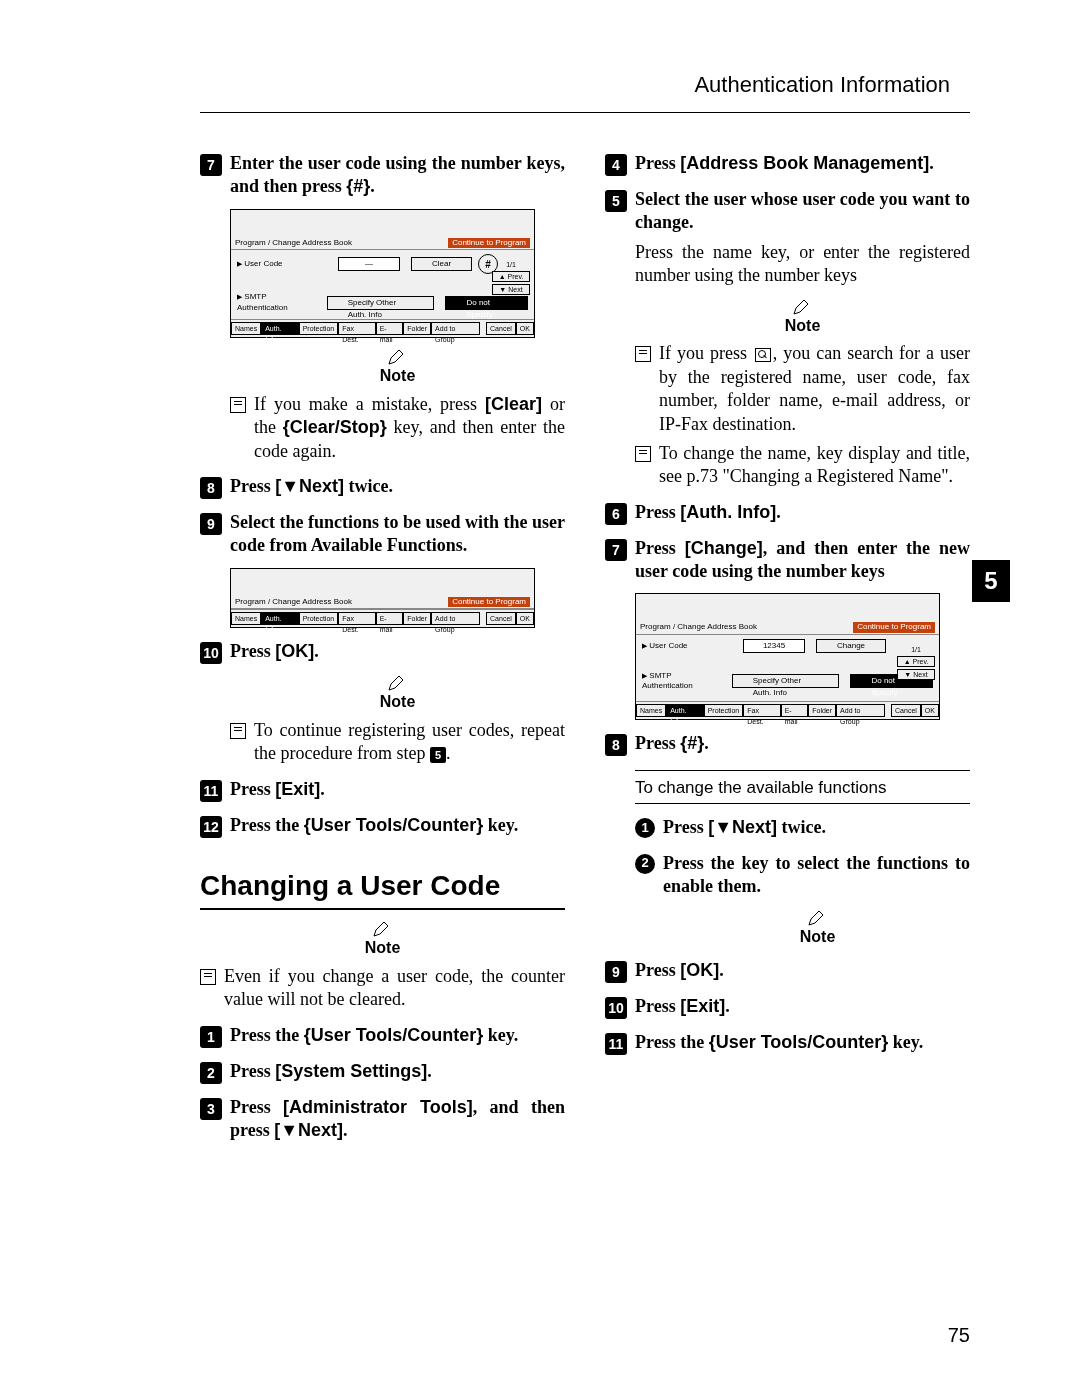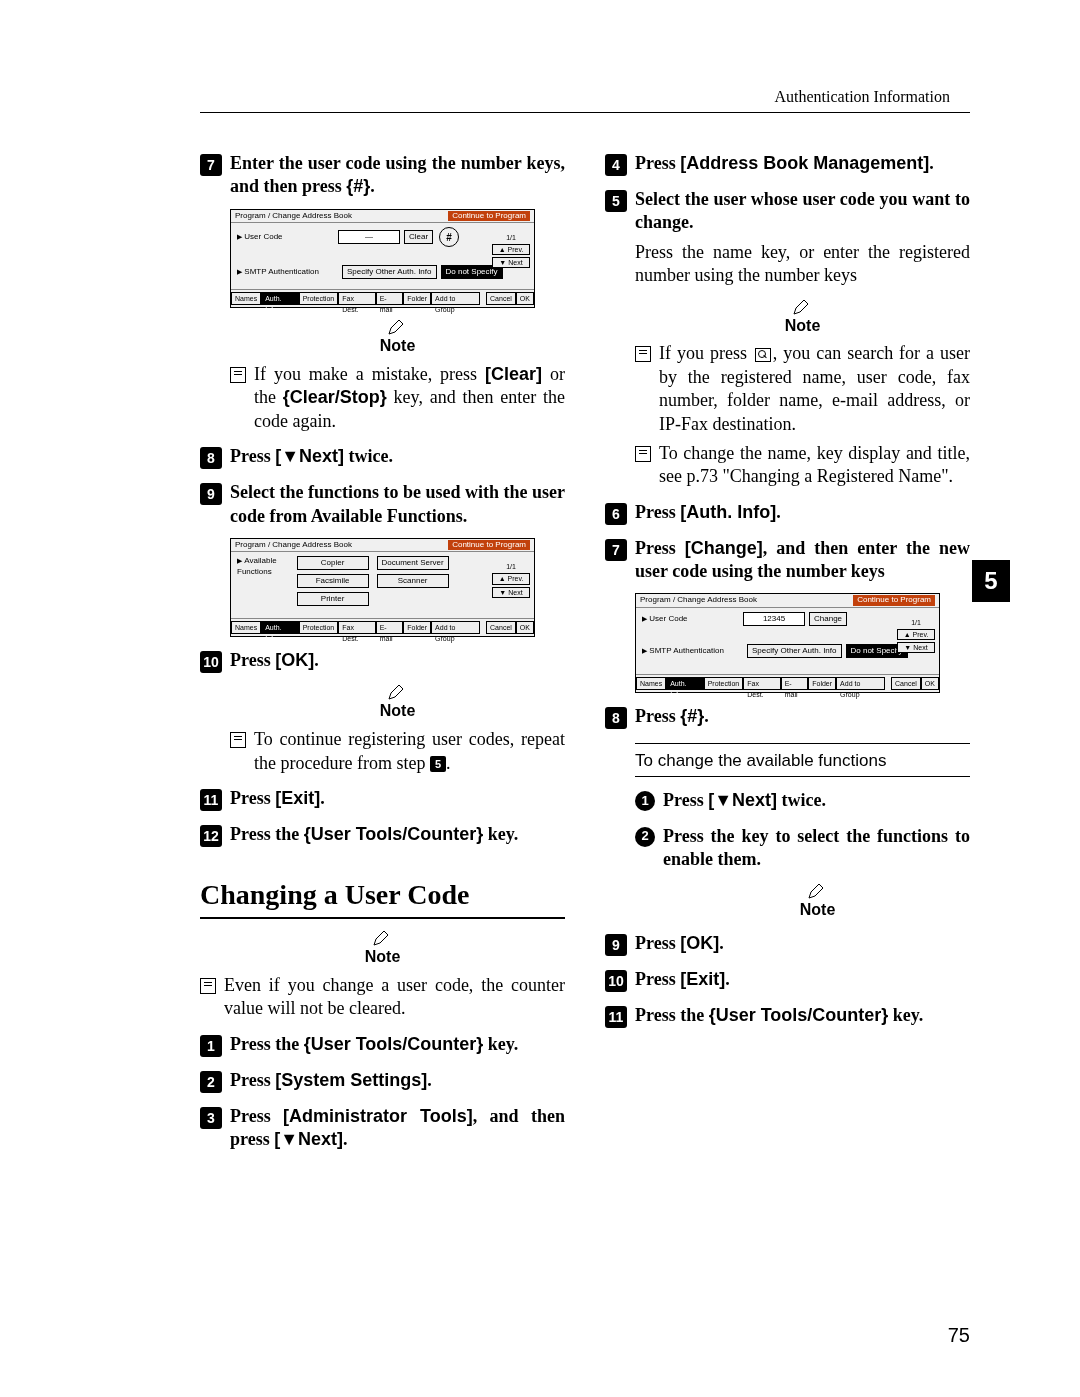--- a/index.html
+++ b/index.html
@@ -12,24 +12,24 @@
   .page {
     width: 1080px;
     height: 1397px;
     margin: 0 auto;
     position: relative;
     box-sizing: border-box;
     padding: 80px 110px 40px 200px;
   }
   .header-right {
     position: absolute;
-    top: 88px;
+    top: 72px;
     right: 130px;
-    font-size: 16px;
-    font-family: Liberation Serif, serif;
+    font-size: 22px;
+    font-family: Liberation Sans, sans-serif;
   }
   .header-rule {
     position: absolute;
     top: 112px;
     left: 200px;
     right: 110px;
     height: 1px;
     background: #000;
   }
   .columns {
@@ -124,21 +124,21 @@
     left:3px; top:3px; right:3px; bottom:auto;
     height:1px; background:#000;
     box-shadow: 0 3px 0 #000;
   }
   .bullet-text { flex: 1; }
   .key-bracket {
     font-family: Arial, Helvetica, sans-serif;
     font-weight: bold;
   }
   .section-title {
-    font-family: Liberation Serif, serif;
+    font-family: Liberation Sans, sans-serif;
     font-weight: bold;
     font-size: 28px;
     margin-top: 30px;
   }
   .section-rule {
     height: 2px;
     background: #000;
     margin-top: 4px;
   }
   .sub-rule {
@@ -156,20 +156,21 @@
     border: 1px solid #000;
     background: #f0f0f0;
     font-family: Arial, Helvetica, sans-serif;
   }
   .ss-topbar {
     display:flex;
     justify-content:space-between;
     font-size:8px;
     padding:1px 4px;
     border-bottom:1px solid #888;
+    margin-top:27px;
   }
   .ss-topbar .right { background:#c2410c; color:#fff; padding:0 4px;}
   .ss-body {
     padding: 4px 6px 2px 6px;
     font-size: 9px;
     min-height: 60px;
     position:relative;
   }
   .ss-row { display:flex; align-items:center; margin-bottom:4px; }
   .ss-label { width:101px; font-size:8px; }
@@ -177,23 +178,23 @@
   .ss-input {
     border:1px solid #000;
     background:#fff;
     width:60px; height:12px;
     font-size:8px; line-height:12px; text-align:center;
   }
   .ss-btn {
     border:1px solid #000;
     background:#eee;
     font-size:8px;
-    padding:0 4px;
+    padding:0 20px;
     height:12px; line-height:12px;
-    margin-left:4px;
+    margin-left:11px;
   }
   .ss-btn.dark { background:#000; color:#fff; }
   .ss-hash {
     display:inline-flex; align-items:center; justify-content:center;
     width:18px; height:18px; border:1px solid #000; border-radius:50%;
     font-size:10px; font-weight:bold; margin-left:6px;
   }
   .ss-nav {
     position:absolute; right:4px; top:10px;
     display:flex; flex-direction:column; gap:2px;
@@ -348,37 +349,20 @@
       <div class="step">
         <span class="step-num">9</span>
         <span class="step-text bold">Select the functions to be used with the user code from Available Functions.</span>
       </div>
 
       <div class="screenshot">
         <div class="ss-topbar">
           <span>Program / Change Address Book</span>
           <span class="right">Continue to Program</span>
         </div>
-        <div class="ss-body">
-          <div class="ss-row" style="align-items:flex-start;">
-            <span class="ss-label ss-arrow">Available Functions</span>
-            <div class="ss-funcgrid">
-              <span class="fbtn">Copier</span>
-              <span class="fbtn">Document Server</span>
-              <span class="fbtn">Facsimile</span>
-              <span class="fbtn">Scanner</span>
-              <span class="fbtn">Printer</span>
-            </div>
-          </div>
-          <div class="ss-nav">
-            <span class="pg">1/1</span>
-            <span class="nbtn">▲ Prev.</span>
-            <span class="nbtn">▼ Next</span>
-          </div>
-        </div>
         <div class="ss-tabs">
           <div>Names</div>
           <div class="sel">Auth. Info</div>
           <div>Protection</div>
           <div>Fax Dest.</div>
           <div>E-mail</div>
           <div>Folder</div>
           <div>Add to Group</div>
           <div class="sp"></div>
           <div>Cancel</div>

